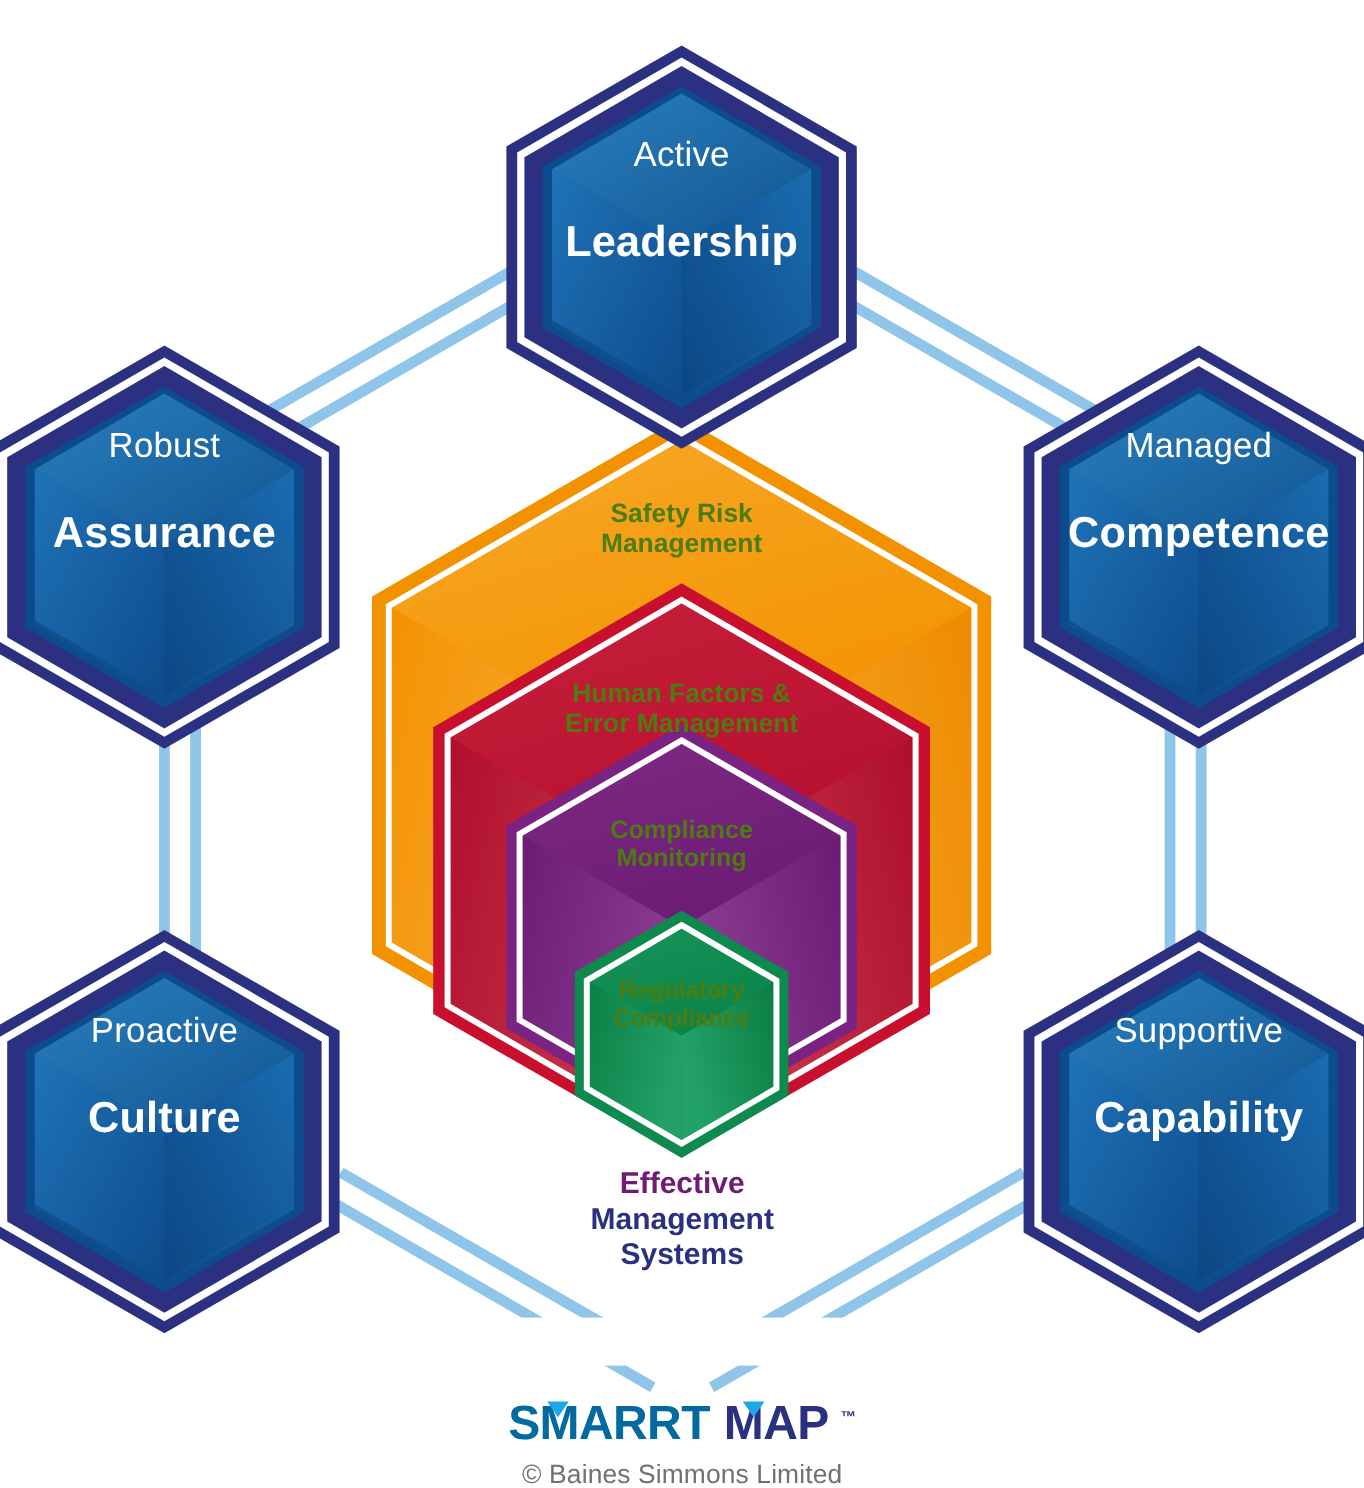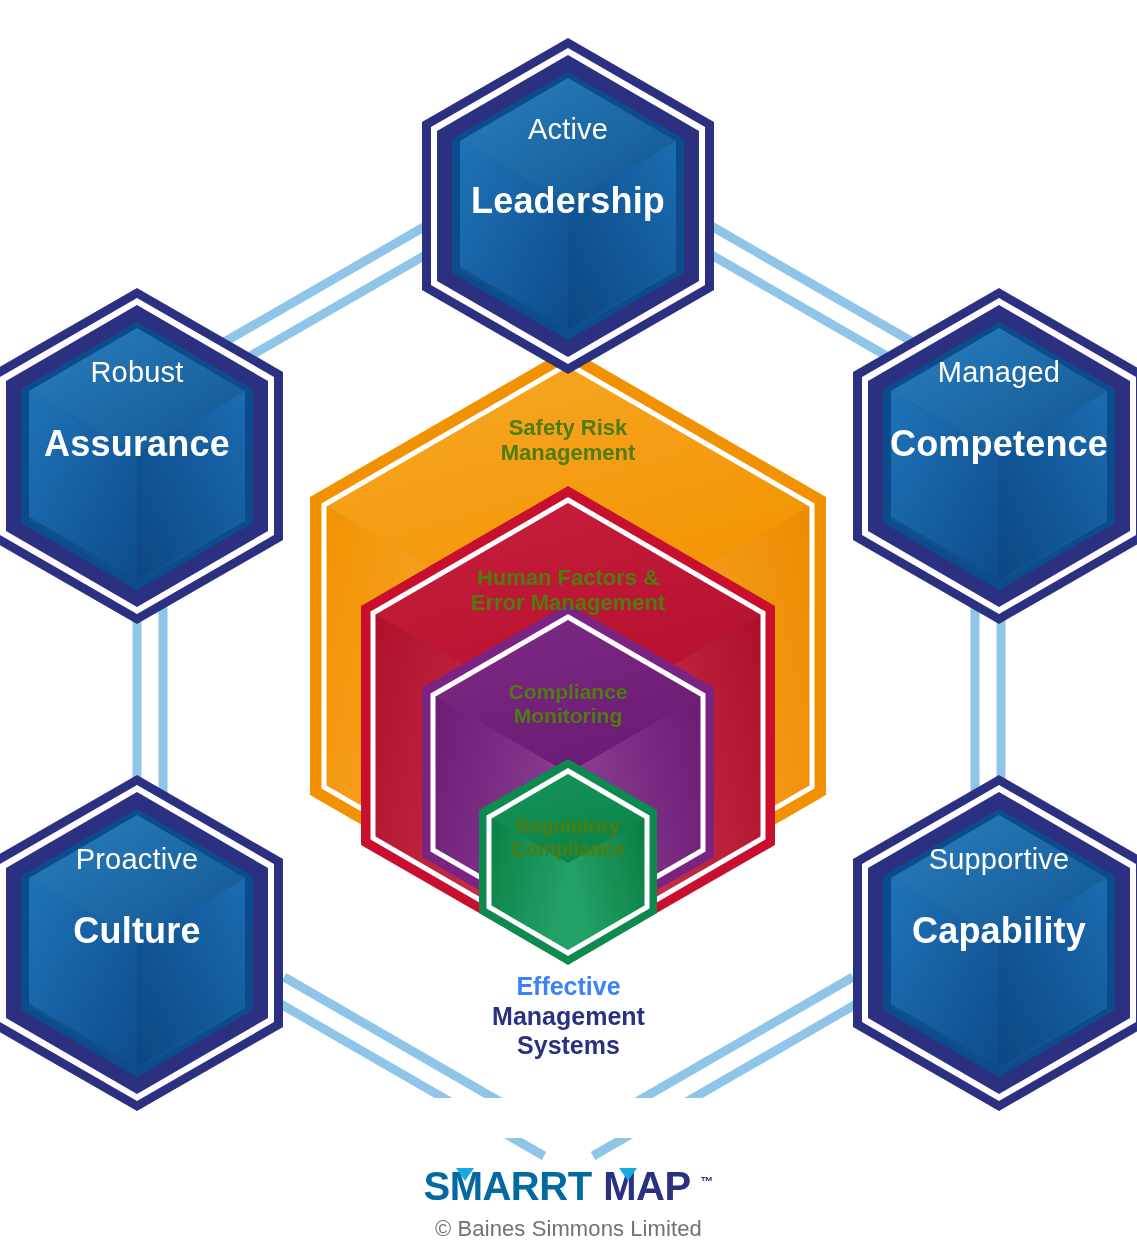--- a/index.html
+++ b/index.html
@@ -65,21 +65,21 @@
 
   #ems-caption {
     position: absolute;
     left: 0;
     right: 0;
     text-align: center;
     line-height: 1.18;
     font-weight: 700;
     font-size: 25px;
   }
-  #ems-caption .ems-top { color: #3b82f6; display: block; }
+  #ems-caption .ems-top { color: #701a75; display: block; }
   #ems-caption .ems-rest { color: #2B3180; display: block; }
 
   #footer {
     position: absolute;
     left: 0;
     right: 0;
     text-align: center;
   }
   #logo-wrap {
     display: inline-block;

